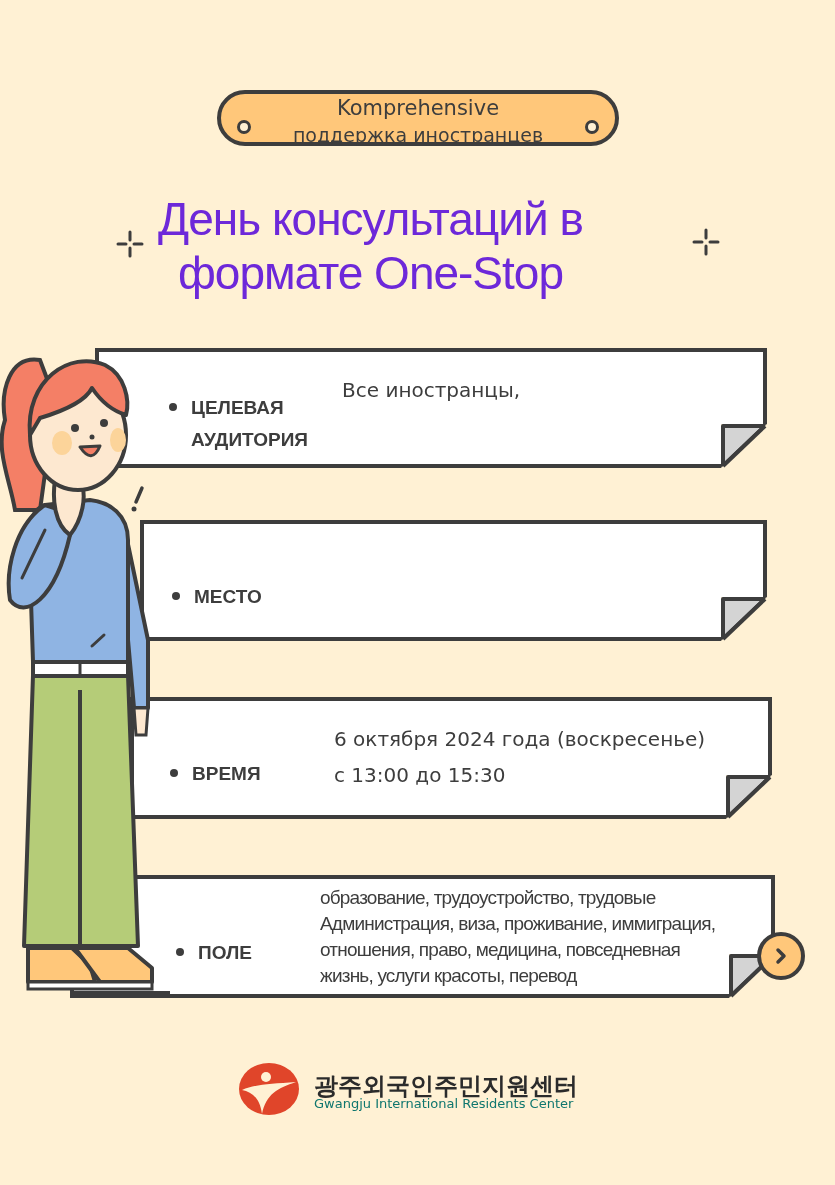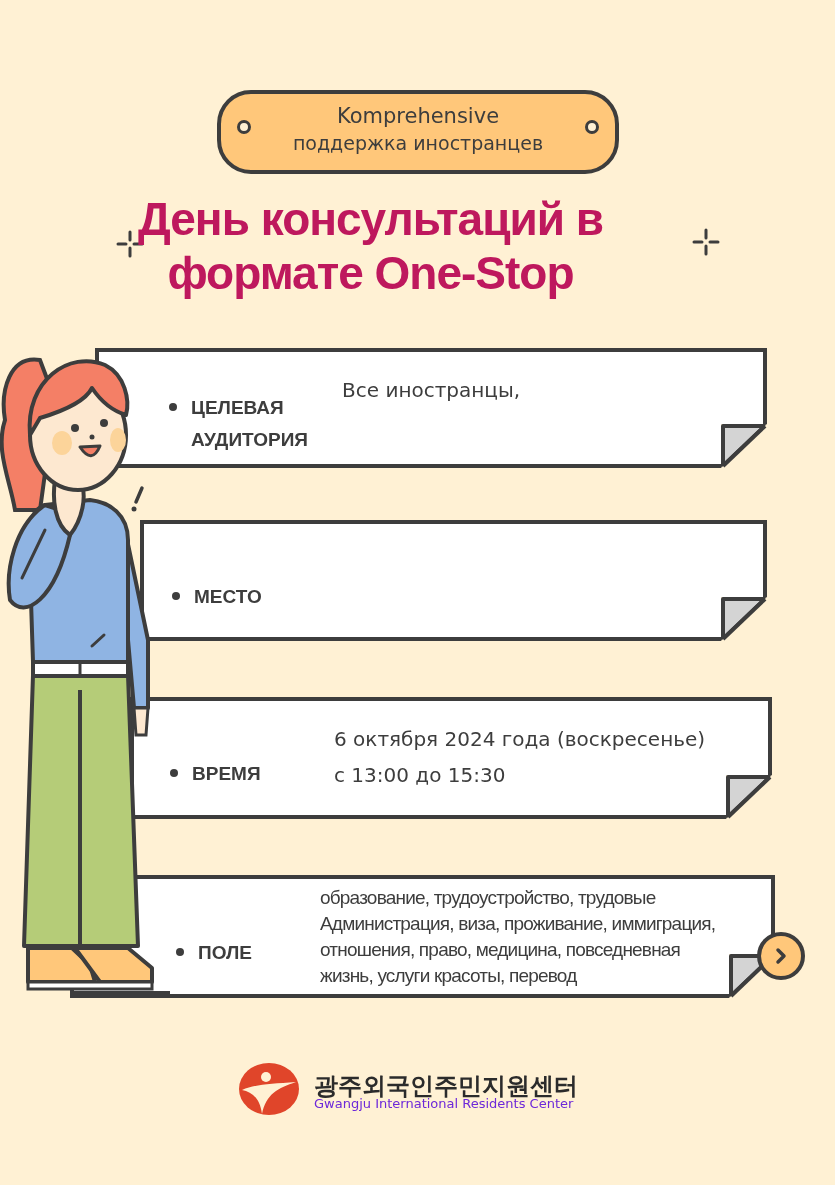--- a/index.html
+++ b/index.html
@@ -7,46 +7,46 @@
   body {
     background: #fff1d4;
     font-family: "DejaVu Sans", "Liberation Sans", sans-serif;
     color: #3d3d3d;
     position: relative;
     overflow: hidden;
   }
   .badge {
     position: absolute;
     left: 217px; top: 90px;
-    width: 402px; height: 84px;
+    width: 402px; height: 56px;
     background: #ffc77a;
     border: 4px solid #3d3d3d;
     border-radius: 34px;
     text-align: center;
-    padding-top: 8px;
+    padding-top: 0;
   }
   .badge .l1 { font-size: 21px; line-height: 28px; color: #3d3d3d; }
   .badge .l2 { font-size: 19px; line-height: 26px; color: #3d3d3d; }
   .badge .dot {
     position: absolute; top: 26px;
     width: 14px; height: 14px;
     border: 3px solid #3d3d3d;
     border-radius: 50%;
     background: #fff1d4;
   }
   .badge .dot.left { left: 16px; }
   .badge .dot.right { right: 16px; }
 
   .title {
     position: absolute;
     left: 0; width: 741px; top: 192px;
     text-align: center;
     font-family: "Liberation Sans", sans-serif;
-    font-weight: bold;
-    color: #be185d;
+    font-weight: normal;
+    color: #6d28d9;
     font-size: 46px;
     line-height: 54px;
     letter-spacing: -1px;
   }
   .sparkle {
     position: absolute;
     width: 28px; height: 28px;
   }
   .sparkle.left { left: 116px; top: 230px; }
   .sparkle.right { left: 692px; top: 228px; }
@@ -128,21 +128,21 @@
     font-weight: bold;
     font-size: 24px;
     color: #2b2b2b;
     letter-spacing: 0px;
     line-height: 34px;
   }
   .footer .en {
     position: absolute; left: 76px; top: 33px;
     font-family: "DejaVu Sans", sans-serif;
     font-size: 13px;
-    color: #6d28d9;
+    color: #0f766e;
     line-height: 18px;
     text-align: right;
   }
 </style>
 </head>
 <body>
 
 <div class="badge">
   <span class="dot left"></span>
   <div class="l1">Komprehensive</div>

